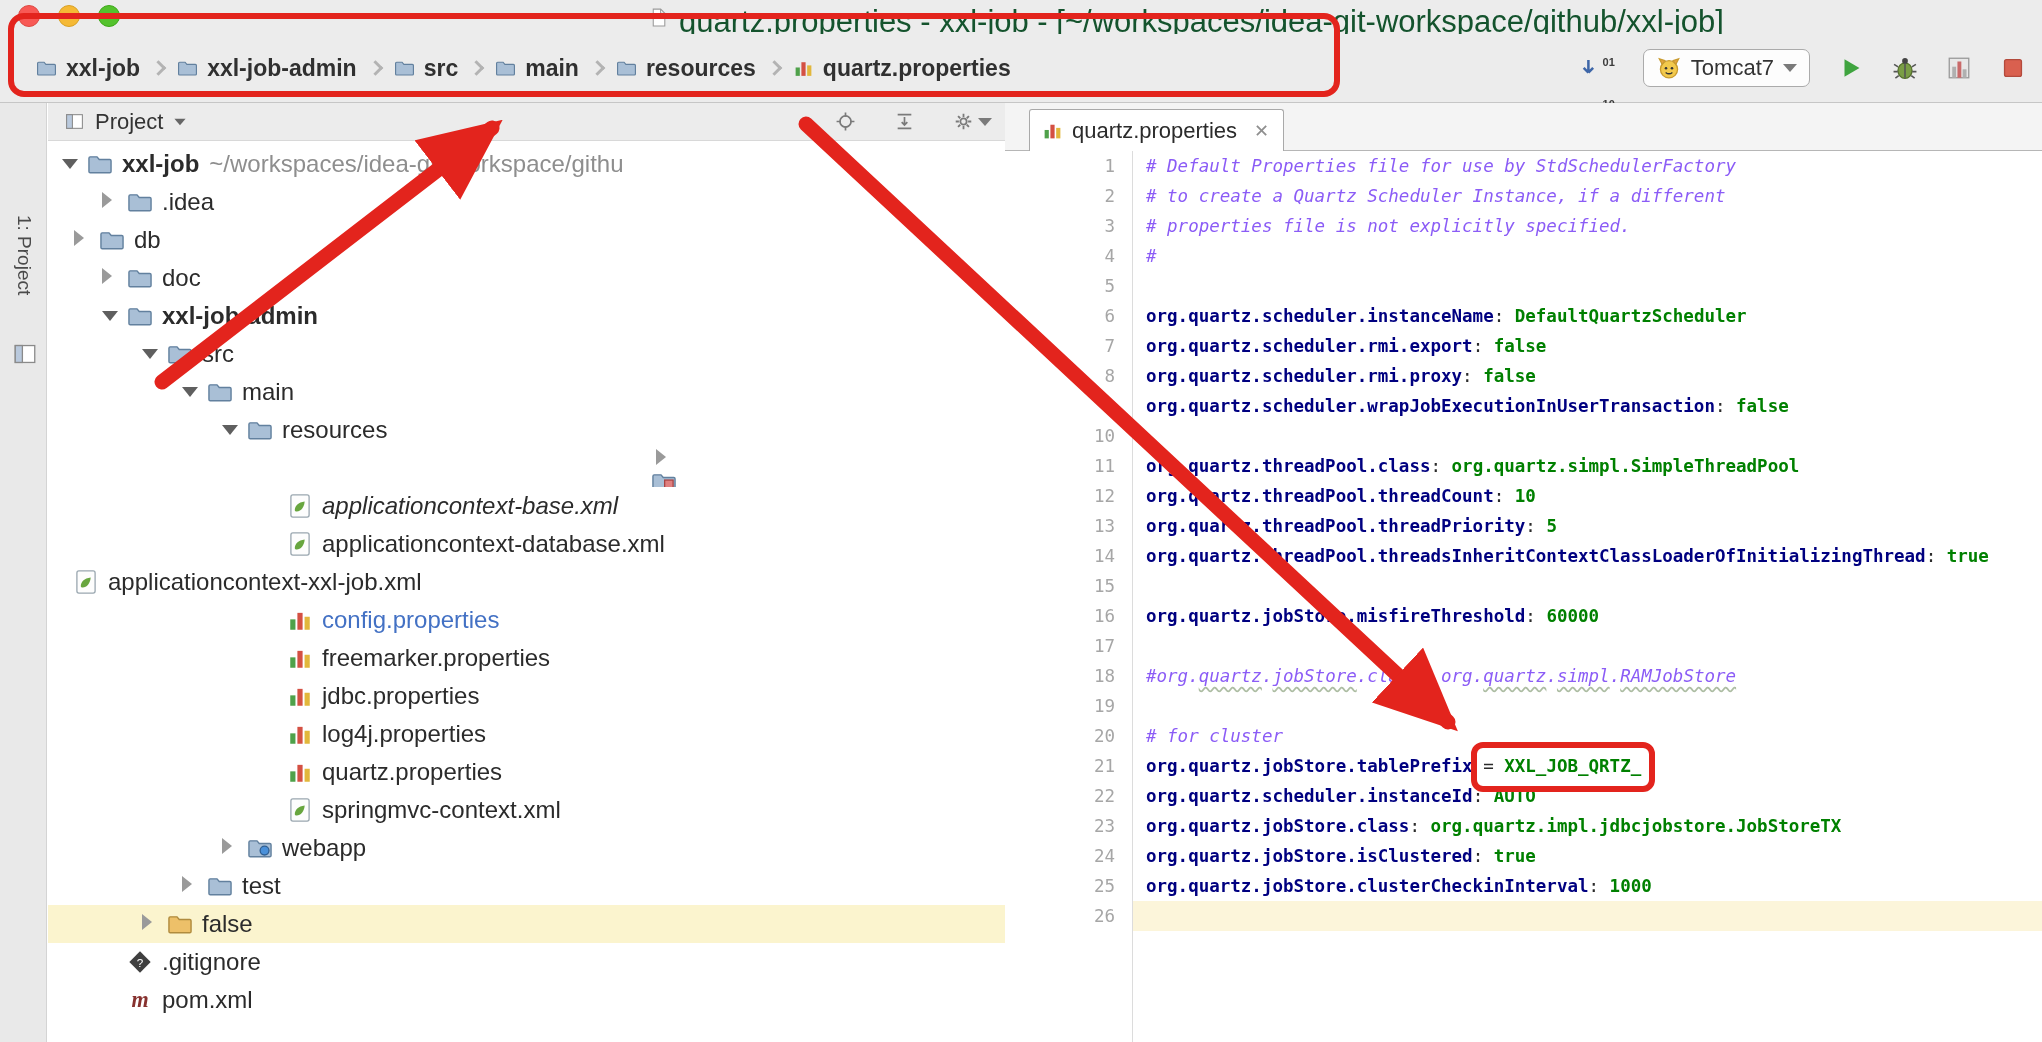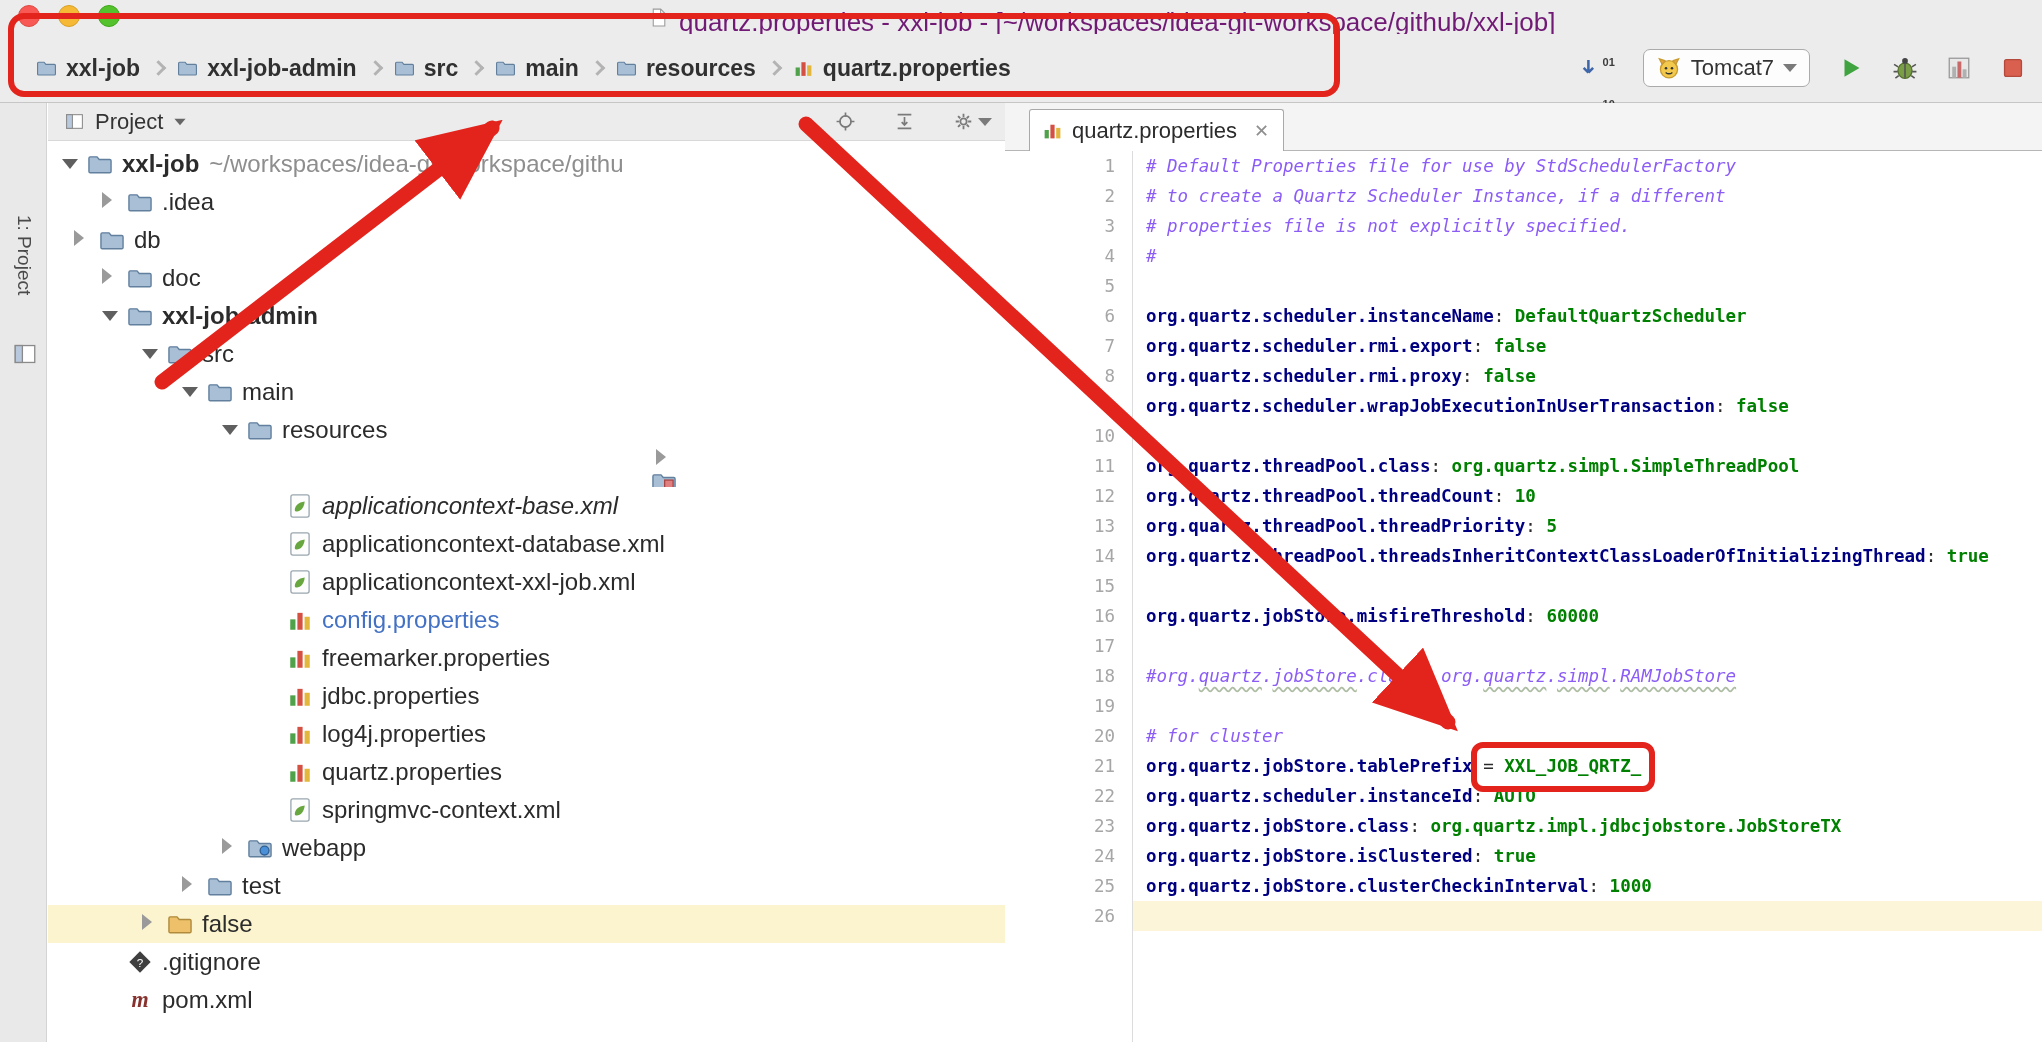--- a/index.html
+++ b/index.html
@@ -8,21 +8,21 @@
   .app{position:relative;width:2042px;height:1042px;overflow:hidden;background:#fff;}
 
   
   .titlebar{position:absolute;left:0;top:0;width:100%;height:34px;background:#ececec;}
   .traffic{position:absolute;left:18px;top:5px;display:flex;gap:18px;}
   .tl{width:22px;height:22px;border-radius:50%;display:inline-block;}
   .tl-close{background:#f85955;border:1px solid #dd4a43;}
   .tl-min{background:#f5b935;border:1px solid #d9a125;}
   .tl-zoom{background:#54c22d;border:1px solid#3da818;}
   .wtitle-wrap{position:absolute;left:648px;top:0;height:34px;display:flex;align-items:center;gap:10px;}
-  .wtitle{font-size:26px;color:#701a75;white-space:nowrap;margin-top:10px;}
+  .wtitle{font-size:31px;color:#14532d;white-space:nowrap;margin-top:10px;}
 
   
   .crumbbar{position:absolute;left:0;top:34px;width:100%;height:69px;background:#ececec;border-bottom:1px solid #c6c6c6;}
   .crumbs{position:absolute;left:36px;top:50%;transform:translateY(-50%);display:flex;align-items:center;gap:10px;}
   .crumb{display:flex;align-items:center;gap:9px;cursor:default;}
   .crumb-label{font-size:23px;font-weight:bold;color:#303030;white-space:nowrap;}
   .crumb-sep{width:11px;height:11px;border-top:3px solid #b3b3b3;border-right:3px solid #b3b3b3;transform:rotate(45deg);margin:0 3px;}
   .runbar{position:absolute;right:16px;top:50%;transform:translateY(-50%);display:flex;align-items:center;gap:28px;}
   .hector{display:flex;align-items:center;gap:2px;}
   .hector-nums{display:flex;flex-direction:column;font-size:11px;font-weight:bold;color:#3c3c3c;line-height:11px;font-style:normal;}
@@ -382,21 +382,21 @@
         <div class="trow" style="padding-left: 214px;">
           <span class="tarr tarr-none"></span>
           <span class="icon ticon">
             <svg viewBox="0 0 20 20">
               <rect x="3" y="1.5" width="14" height="17" rx="1.5" fill="#fdfdfd" stroke="#9aa7b0"></rect>
               <path d="M6 13.2c0-3.2 2.6-6.2 7.6-6.7-.3 4.6-3 7.7-6.1 7.7-.8 0-1.5-.4-1.5-1z" fill="#68a63f"></path>
             </svg>
           </span>
           <span class="tlabel">applicationcontext-database.xml</span>
         </div>
-        <div class="trow" style="padding-left: 214px;">
+        <div class="trow" style="">
           <span class="tarr tarr-none"></span>
           <span class="icon ticon">
             <svg viewBox="0 0 20 20">
               <rect x="3" y="1.5" width="14" height="17" rx="1.5" fill="#fdfdfd" stroke="#9aa7b0"></rect>
               <path d="M6 13.2c0-3.2 2.6-6.2 7.6-6.7-.3 4.6-3 7.7-6.1 7.7-.8 0-1.5-.4-1.5-1z" fill="#68a63f"></path>
             </svg>
           </span>
           <span class="tlabel">applicationcontext-xxl-job.xml</span>
         </div>
         <div class="trow" style="padding-left: 214px;">

